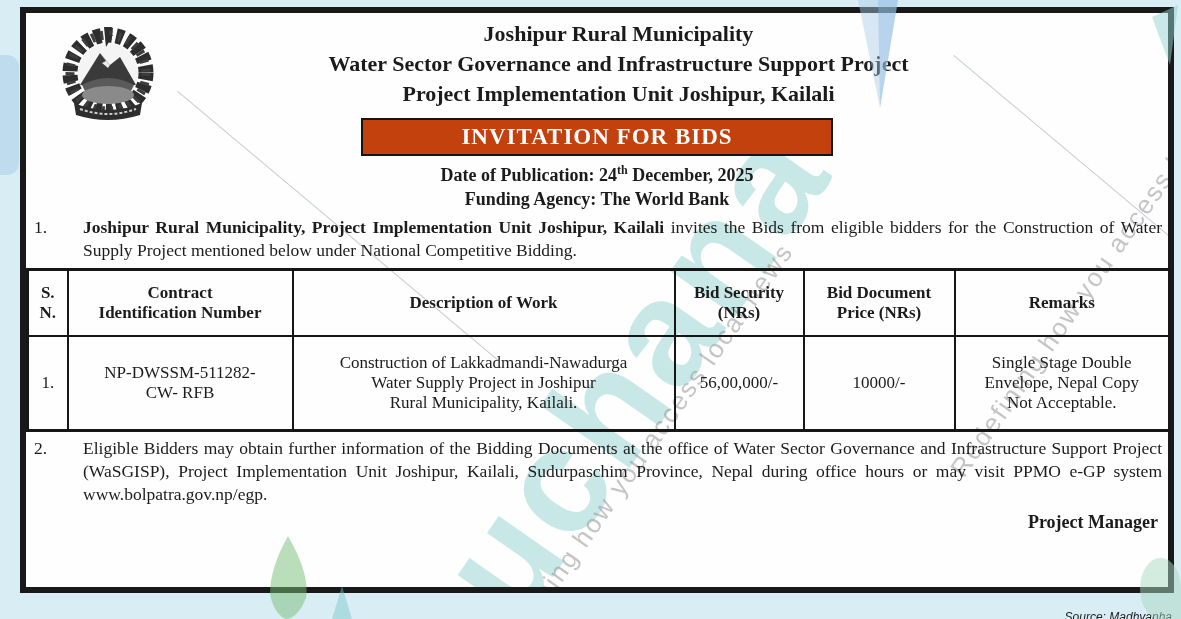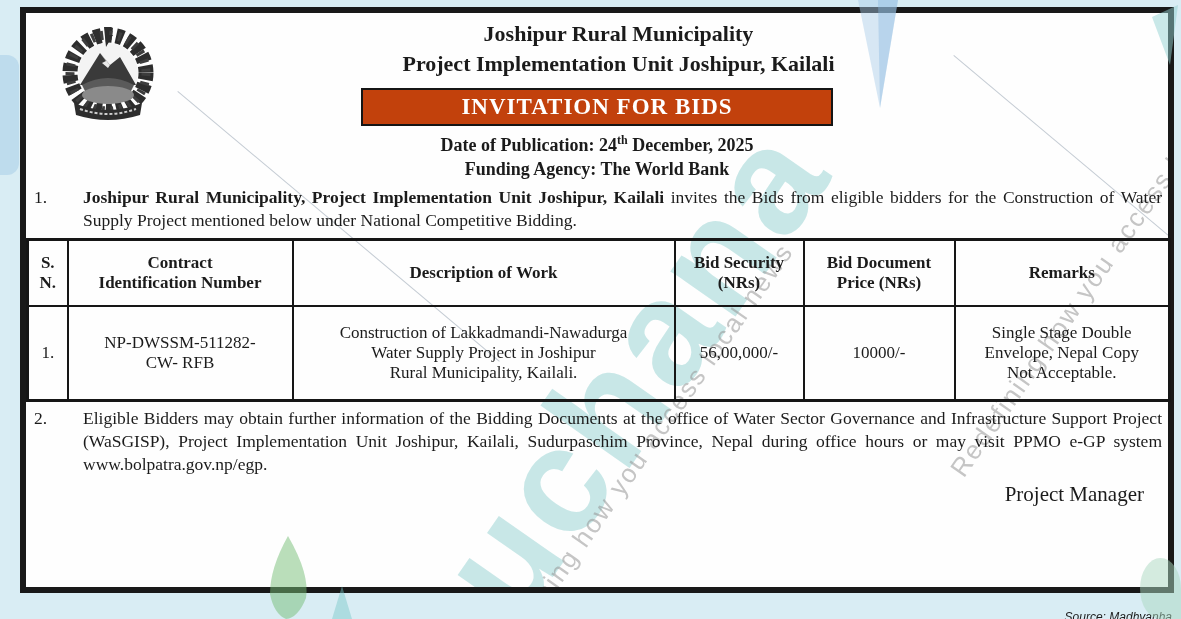--- a/index.html
+++ b/index.html
@@ -56,21 +56,21 @@
     border-collapse:collapse;width:1142px;margin:6px 0 0 0;
     font-size:17px;table-layout:fixed;
   }
   table.bids th,table.bids td{border:2px solid #161616;padding:2px 6px;}
   table.bids{border:3px solid #161616;}
   table.bids th{font-weight:bold;text-align:center;height:60px;}
   table.bids td{height:88px;text-align:center;vertical-align:middle;}
   .pre{white-space:pre-line;}
   td.desc{text-align:left;padding-left:13px;padding-right:4px;}
   
-  .sig{text-align:right;font-weight:normal;font-size:21px;margin:6px 24px 0 0;}
+  .sig{text-align:right;font-weight:bold;font-size:18px;margin:6px 10px 0 0;}
   .source{
     position:absolute;left:0;top:610px;width:1172px;text-align:right;z-index:2;
     font-family:"Liberation Sans",sans-serif;font-style:italic;font-size:12px;color:#1d1d1d;
   }
 </style>
 </head>
 <body>
 
 <div class="page">
 
@@ -91,20 +91,21 @@
       <path d="M48 6 L56 6 L51 14 L57 14 L50 26 L48 6 Z" fill="#2d2d2d"></path>
       <path d="M24 64 L44 32 L54 44 L64 36 L80 64 Z" fill="#3a3a3a"></path>
       <path d="M44 32 L50 40 L46 42 L52 47 L54 44 Z" fill="#e8e8e8"></path>
       <path d="M26 64 Q52 50 78 64 L74 72 Q52 62 30 72 Z" fill="#5a5a5a"></path>
       <ellipse cx="52" cy="74" rx="26" ry="9" fill="#8a8a8a"></ellipse>
       <path d="M18 82 Q52 96 86 82 L84 94 Q52 104 20 94 Z" fill="#2d2d2d"></path>
       <path d="M24 88 Q52 98 80 88" fill="none" stroke="#cfcfcf" stroke-width="2" stroke-dasharray="3 2"></path>
     </svg>
 
     <div class="hline">Joshipur Rural Municipality</div>
+    <div class="hline">Water Sector Governance and Infrastructure Support Project</div>
     <div class="hline">Project Implementation Unit Joshipur, Kailali</div>
 
     <div class="banner">
       <span>INVITATION FOR BIDS</span>
     </div>
 
     <div class="meta">
       <div><span>Date of Publication: 24</span><sup>th</sup><span> December, 2025</span></div>
       <div>Funding Agency: The World Bank</div>
     </div>

